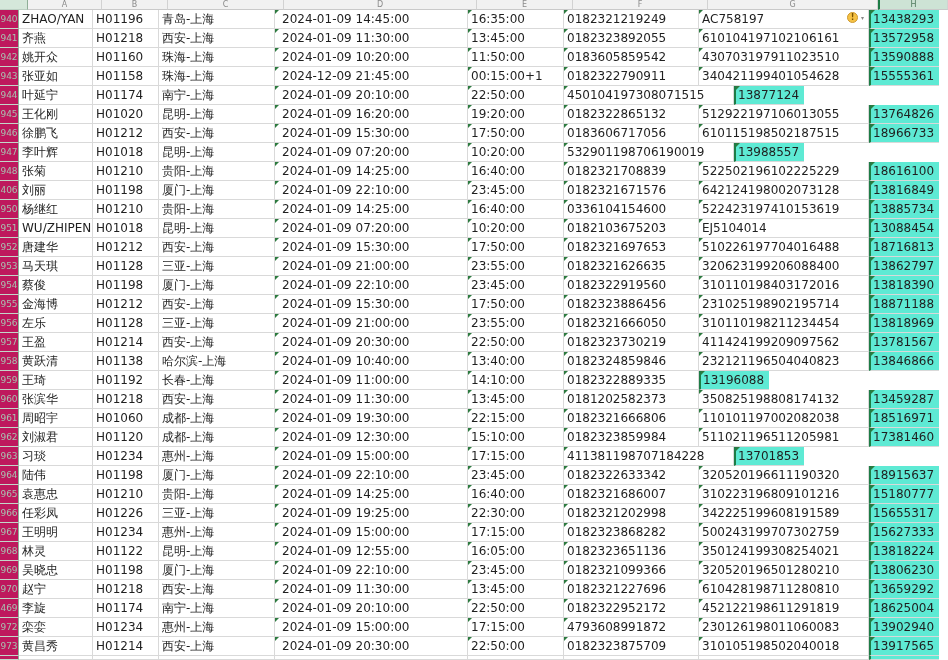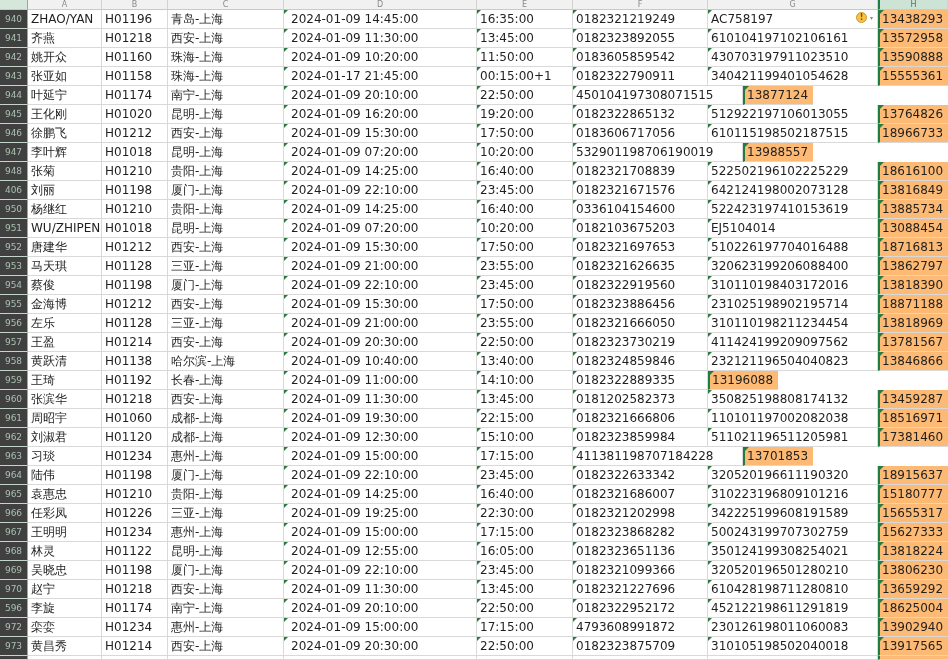--- a/index.html
+++ b/index.html
@@ -19,42 +19,42 @@
     flex:none; height:10px; background:#f1f1f1;
     border-right:1px solid #d2d2d2; border-bottom:1px solid #c9c9c9;
     font-size:8px; line-height:10px; text-align:center; color:#8a8a8a;
     overflow:hidden;
   }
   .ch.sel { background:#cde3d5; color:#4f7a5e; border-left:2px solid #1e7c46; }
   
   .row { display:flex; height:19px; }
   .row.partial { height:4px; overflow:hidden; }
   .rn {
-    flex:none; width:28px; background:#404040; color:#a9c0b0;
+    flex:none; width:19px; background:#be185d; color:#a9c0b0;
     font-size:9px; line-height:19px; text-align:center;
     border-right:1px solid #8fae97; border-bottom:1px solid #c3d6c9;
     overflow:hidden;
   }
   .cell {
     flex:none; position:relative; overflow:hidden; white-space:nowrap;
     line-height:18px; padding-left:3px;
     border-right:1px solid #d9d9d9; border-bottom:1px solid #d9d9d9;
     background:#fff;
   }
   .cell .txt { display:inline-block; }
   .tri { display:none; position:absolute; top:0; left:0; width:0; height:0;
     border-top:4px solid #2c7a3f; border-right:4px solid transparent; }
   .has-tri .tri { display:block; }
   
   .w-a{width:74px}.w-b{width:66px}.w-c{width:116px}.w-d{width:193px}
   .w-e{width:96px}.w-f{width:135px}.w-g{width:170px}.w-h{width:70px}
   .c-d{padding-left:7px}
   
   .cell.sel-col {
-    background:#fdba74; border-left:2px solid #1e7c46; padding-left:2px;
+    background:#5eead4; border-left:2px solid #1e7c46; padding-left:2px;
     border-right:none;
   }
   
   .warn-wrap { position:absolute; right:4px; top:2px; display:flex; align-items:center; gap:3px; cursor:pointer; }
   .warn-circle {
     display:inline-block; width:11px; height:11px; border-radius:50%;
     background:#f6c244; border:1px solid #cf9a2f; color:#7a5200;
     font-size:8px; font-weight:bold; line-height:10px; text-align:center;
   }
   .warn-arrow { font-size:6px; color:#888; line-height:11px; }
@@ -117,21 +117,21 @@
     <div class="cell w-g has-tri"><span class="tri"></span><span class="txt">430703197911023510</span>
       
     </div>
     <div class="cell w-h has-tri sel-col"><span class="tri"></span><span class="txt">13590888</span></div>
   </div>
       <div class="row">
     <div class="rn">943</div>
     <div class="cell w-a"><span class="txt">张亚如</span></div>
     <div class="cell w-b"><span class="txt">H01158</span></div>
     <div class="cell w-c"><span class="txt">珠海-上海</span></div>
-    <div class="cell w-d c-d has-tri"><span class="tri"></span><span class="txt">2024-01-17 21:45:00</span></div>
+    <div class="cell w-d c-d has-tri"><span class="tri"></span><span class="txt">2024-12-09 21:45:00</span></div>
     <div class="cell w-e has-tri"><span class="tri"></span><span class="txt">00:15:00+1</span></div>
     <div class="cell w-f has-tri"><span class="tri"></span><span class="txt">0182322790911</span></div>
     <div class="cell w-g has-tri"><span class="tri"></span><span class="txt">340421199401054628</span>
       
     </div>
     <div class="cell w-h has-tri sel-col"><span class="tri"></span><span class="txt">15555361</span></div>
   </div>
       <div class="row">
     <div class="rn">944</div>
     <div class="cell w-a"><span class="txt">叶延宁</span></div>
@@ -471,21 +471,21 @@
     <div class="cell w-c"><span class="txt">西安-上海</span></div>
     <div class="cell w-d c-d has-tri"><span class="tri"></span><span class="txt">2024-01-09 11:30:00</span></div>
     <div class="cell w-e has-tri"><span class="tri"></span><span class="txt">13:45:00</span></div>
     <div class="cell w-f has-tri"><span class="tri"></span><span class="txt">0182321227696</span></div>
     <div class="cell w-g has-tri"><span class="tri"></span><span class="txt">610428198711280810</span>
       
     </div>
     <div class="cell w-h has-tri sel-col"><span class="tri"></span><span class="txt">13659292</span></div>
   </div>
       <div class="row">
-    <div class="rn">596</div>
+    <div class="rn">469</div>
     <div class="cell w-a"><span class="txt">李旋</span></div>
     <div class="cell w-b"><span class="txt">H01174</span></div>
     <div class="cell w-c"><span class="txt">南宁-上海</span></div>
     <div class="cell w-d c-d has-tri"><span class="tri"></span><span class="txt">2024-01-09 20:10:00</span></div>
     <div class="cell w-e has-tri"><span class="tri"></span><span class="txt">22:50:00</span></div>
     <div class="cell w-f has-tri"><span class="tri"></span><span class="txt">0182322952172</span></div>
     <div class="cell w-g has-tri"><span class="tri"></span><span class="txt">452122198611291819</span>
       
     </div>
     <div class="cell w-h has-tri sel-col"><span class="tri"></span><span class="txt">18625004</span></div>

